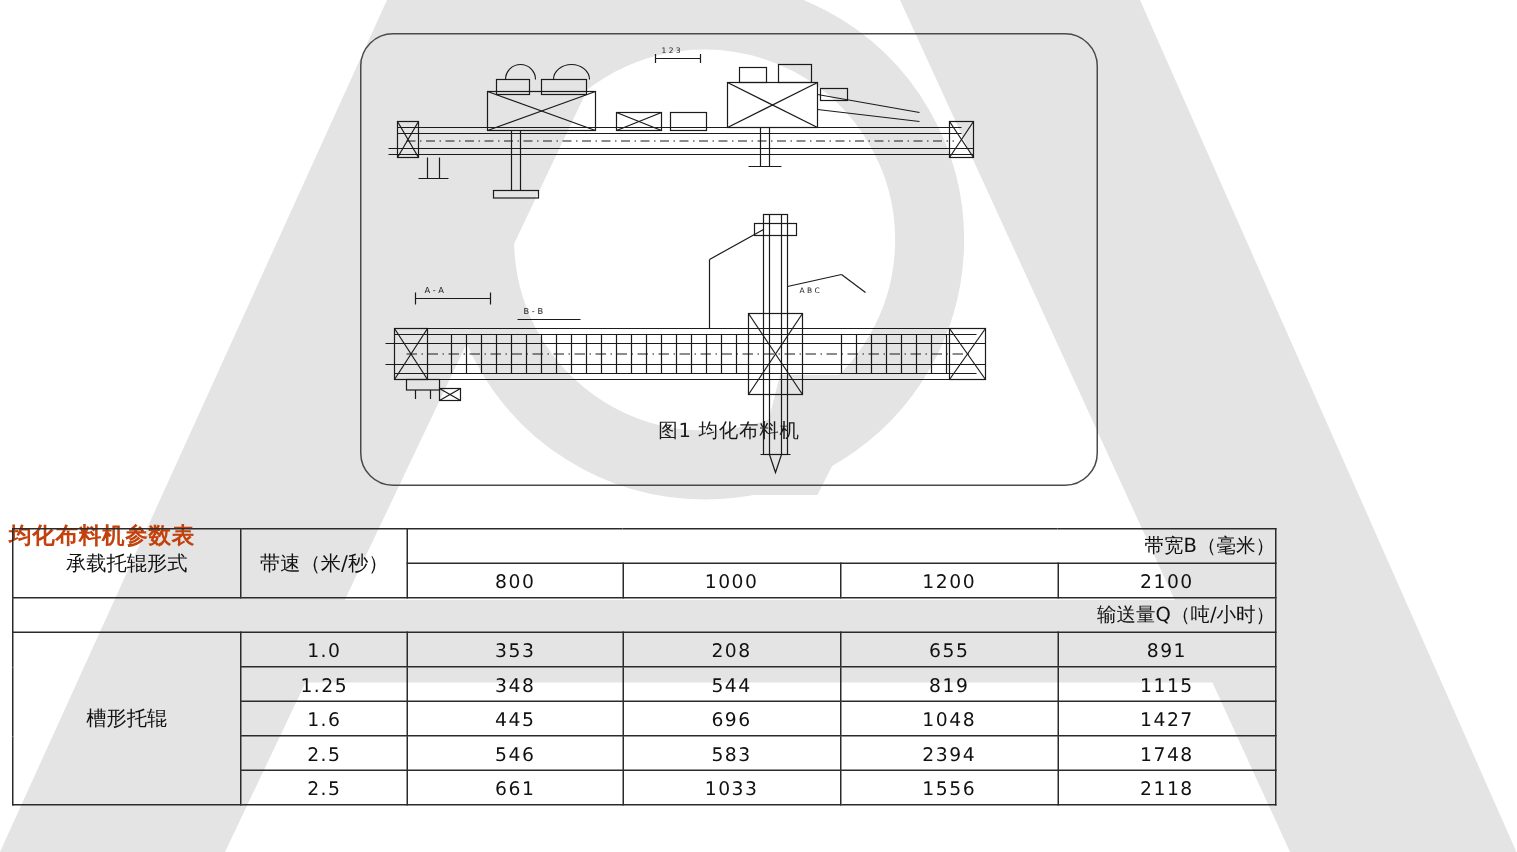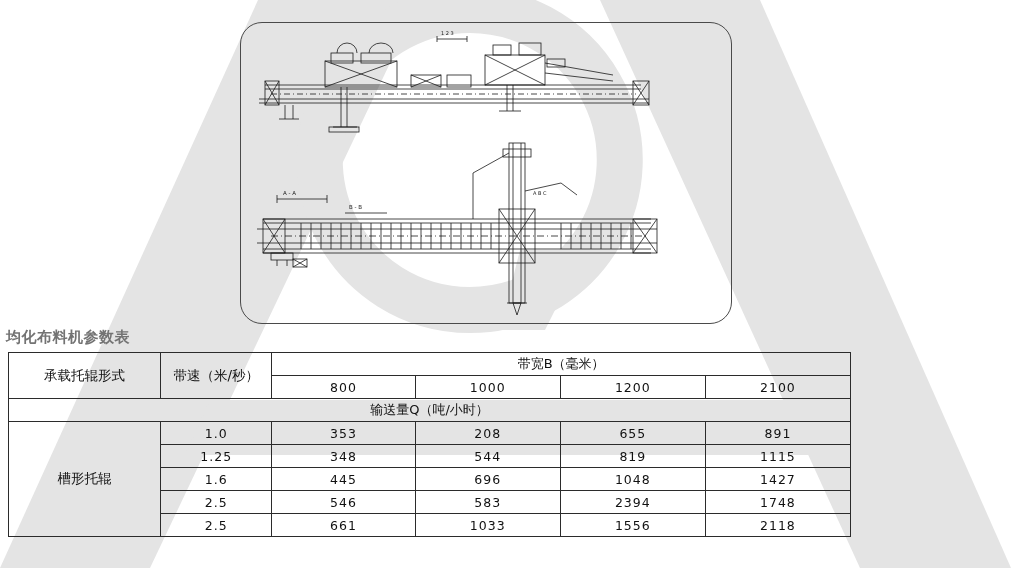--- a/index.html
+++ b/index.html
@@ -51,24 +51,24 @@
     font-size: 13px;
     color: #1a1a1a;
     font-family: "DejaVu Sans", sans-serif;
     letter-spacing: 0.5px;
   }
 
   
   #section-heading {
     position: absolute;
     left: 6px;
-    top: 328px;
+    top: 348px;
     font-size: 15px;
     font-weight: bold;
-    color: #737373;
+    color: #c2410c;
     font-family: "DejaVu Sans", sans-serif;
     letter-spacing: 0.5px;
     z-index: 2;
   }
 
   
   #params-table {
     position: absolute;
     left: 8px;
     top: 352px;
@@ -84,20 +84,21 @@
     text-align: center;
     vertical-align: middle;
     font-size: 12.5px;
     color: #111111;
     padding: 0;
     height: 22px;
     background: transparent;
   }
   #params-table td.hdr {
     font-size: 13px;
+    text-align: right;
   }
   #params-table td.label-cell {
     font-size: 13.5px;
   }
   #params-table td.num {
     font-size: 12.5px;
     letter-spacing: 1px;
     font-family: "DejaVu Sans", sans-serif;
     margin-top: 27px;
   }
@@ -258,20 +259,21 @@
       <text x="42" y="172" font-size="5.5" fill="#1b1b1b" stroke="none" font-family="DejaVu Sans, sans-serif">A - A</text>
       <text x="108" y="186" font-size="5.5" fill="#1b1b1b" stroke="none" font-family="DejaVu Sans, sans-serif">B - B</text>
       <line x1="104" y1="190" x2="146" y2="190"></line>
 
       <rect x="52" y="236" width="14" height="8"></rect>
       <line x1="52" y1="236" x2="66" y2="244"></line>
       <line x1="66" y1="236" x2="52" y2="244"></line>
     </g>
   </svg>
 
+  <div id="figure-caption">图1 均化布料机</div>
 </div>
 
 <div id="section-heading">均化布料机参数表</div>
 
 <table id="params-table">
   <colgroup>
     <col style="width:185px">
     <col style="width:130px">
     <col style="width:171px">
     <col style="width:171px">

